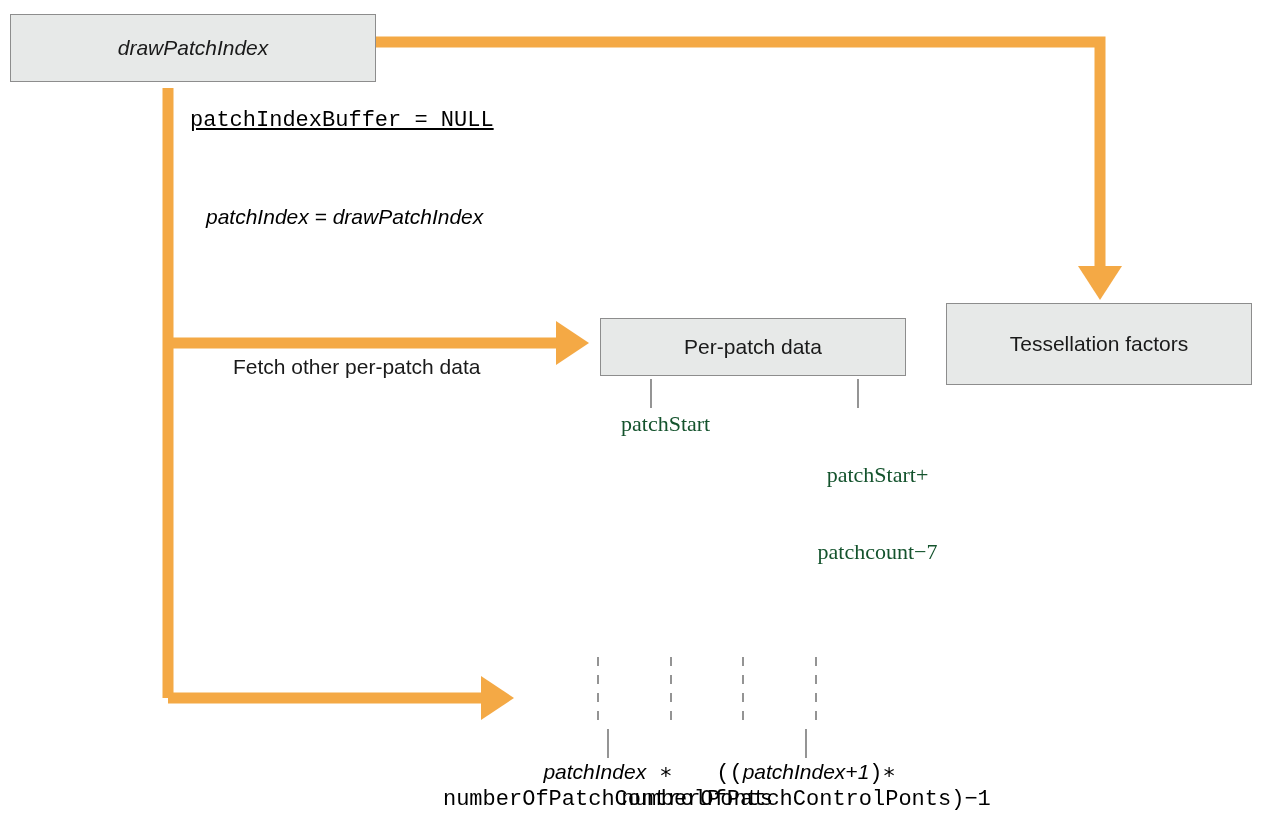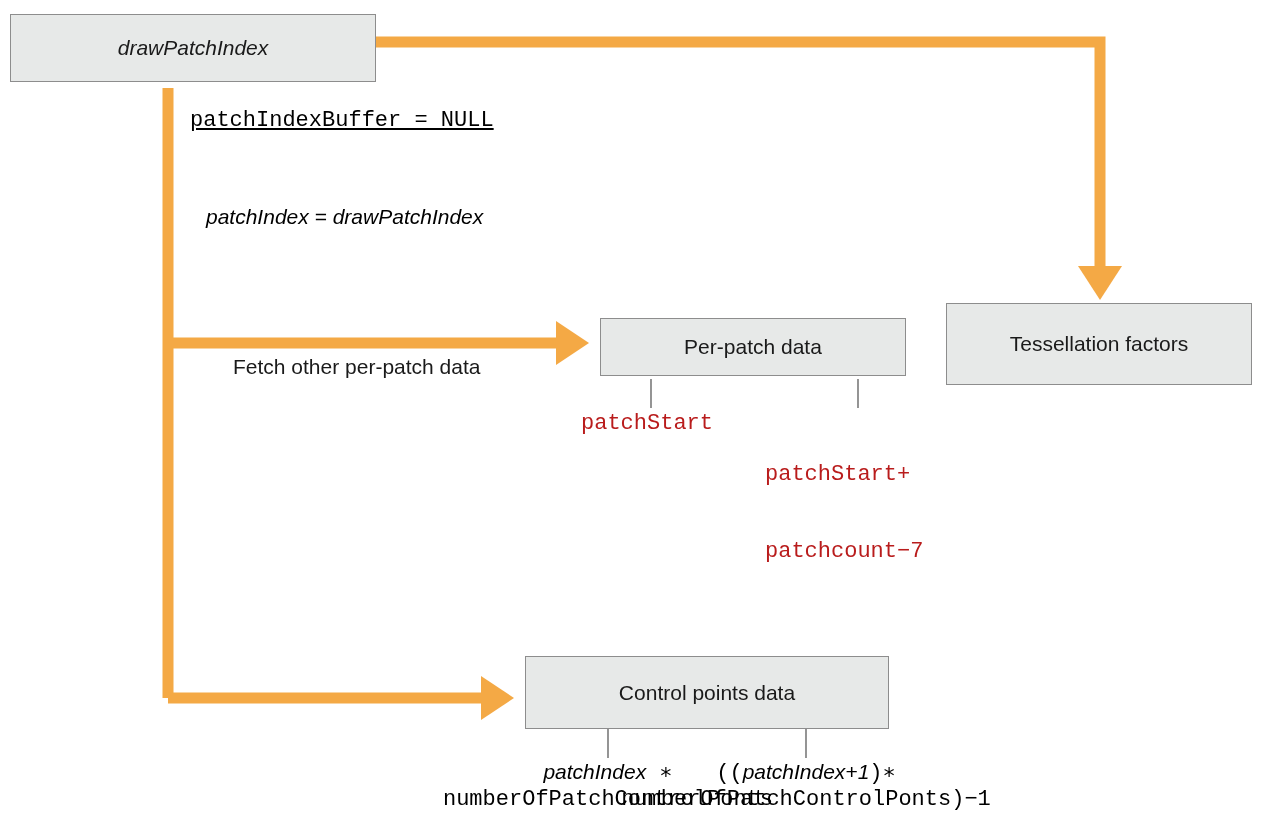--- a/index.html
+++ b/index.html
@@ -60,25 +60,26 @@
     font-size: 22px;
     text-decoration: underline;
   }
   .annot.ital {
     font-family: "Liberation Sans", sans-serif;
     font-style: italic;
     font-size: 21px;
   }
   .tick-label {
     position: absolute;
-    font-family: Liberation Mono, monospace;
+    font-family: Liberation Serif, serif;
     font-size: 22px;
-    color: #b91c1c;
+    color: #14532d;
     line-height: 1.16;
     white-space: pre;
+    margin-left: 40px;
   }
   .tick-label.centered {
     text-align: center;
   }
   .mixed-label {
     position: absolute;
     font-family: "Liberation Mono", monospace;
     font-size: 22px;
     color: #000000;
     line-height: 1.16;
@@ -141,23 +142,20 @@
   </div>
 
   <div class="node-box" style="left:600px; top:306px; width:306px; height:58px;margin-top:12px;">
     <span class="node-label">Per-patch data</span>
   </div>
 
   <div class="node-box" style="left:946px; top:303px; width:306px; height:82px;">
     <span class="node-label">Tessellation factors</span>
   </div>
 
-  <div class="node-box" style="left:525px; top:656px; width:364px; height:73px;">
-    <span class="node-label">Control points data</span>
-  </div>
 
 
   <div class="edge-label" style="left:233px; top:355px;">Fetch other per-patch data</div>
 
   <div class="annot mono" style="left:190px; top:108px;">patchIndexBuffer = NULL</div>
 
   <div class="annot ital" style="left:206px; top:205px;">patchIndex = drawPatchIndex</div>
 
   <div class="tick-label" style="left:581px; top:411px;">patchStart</div>
 

